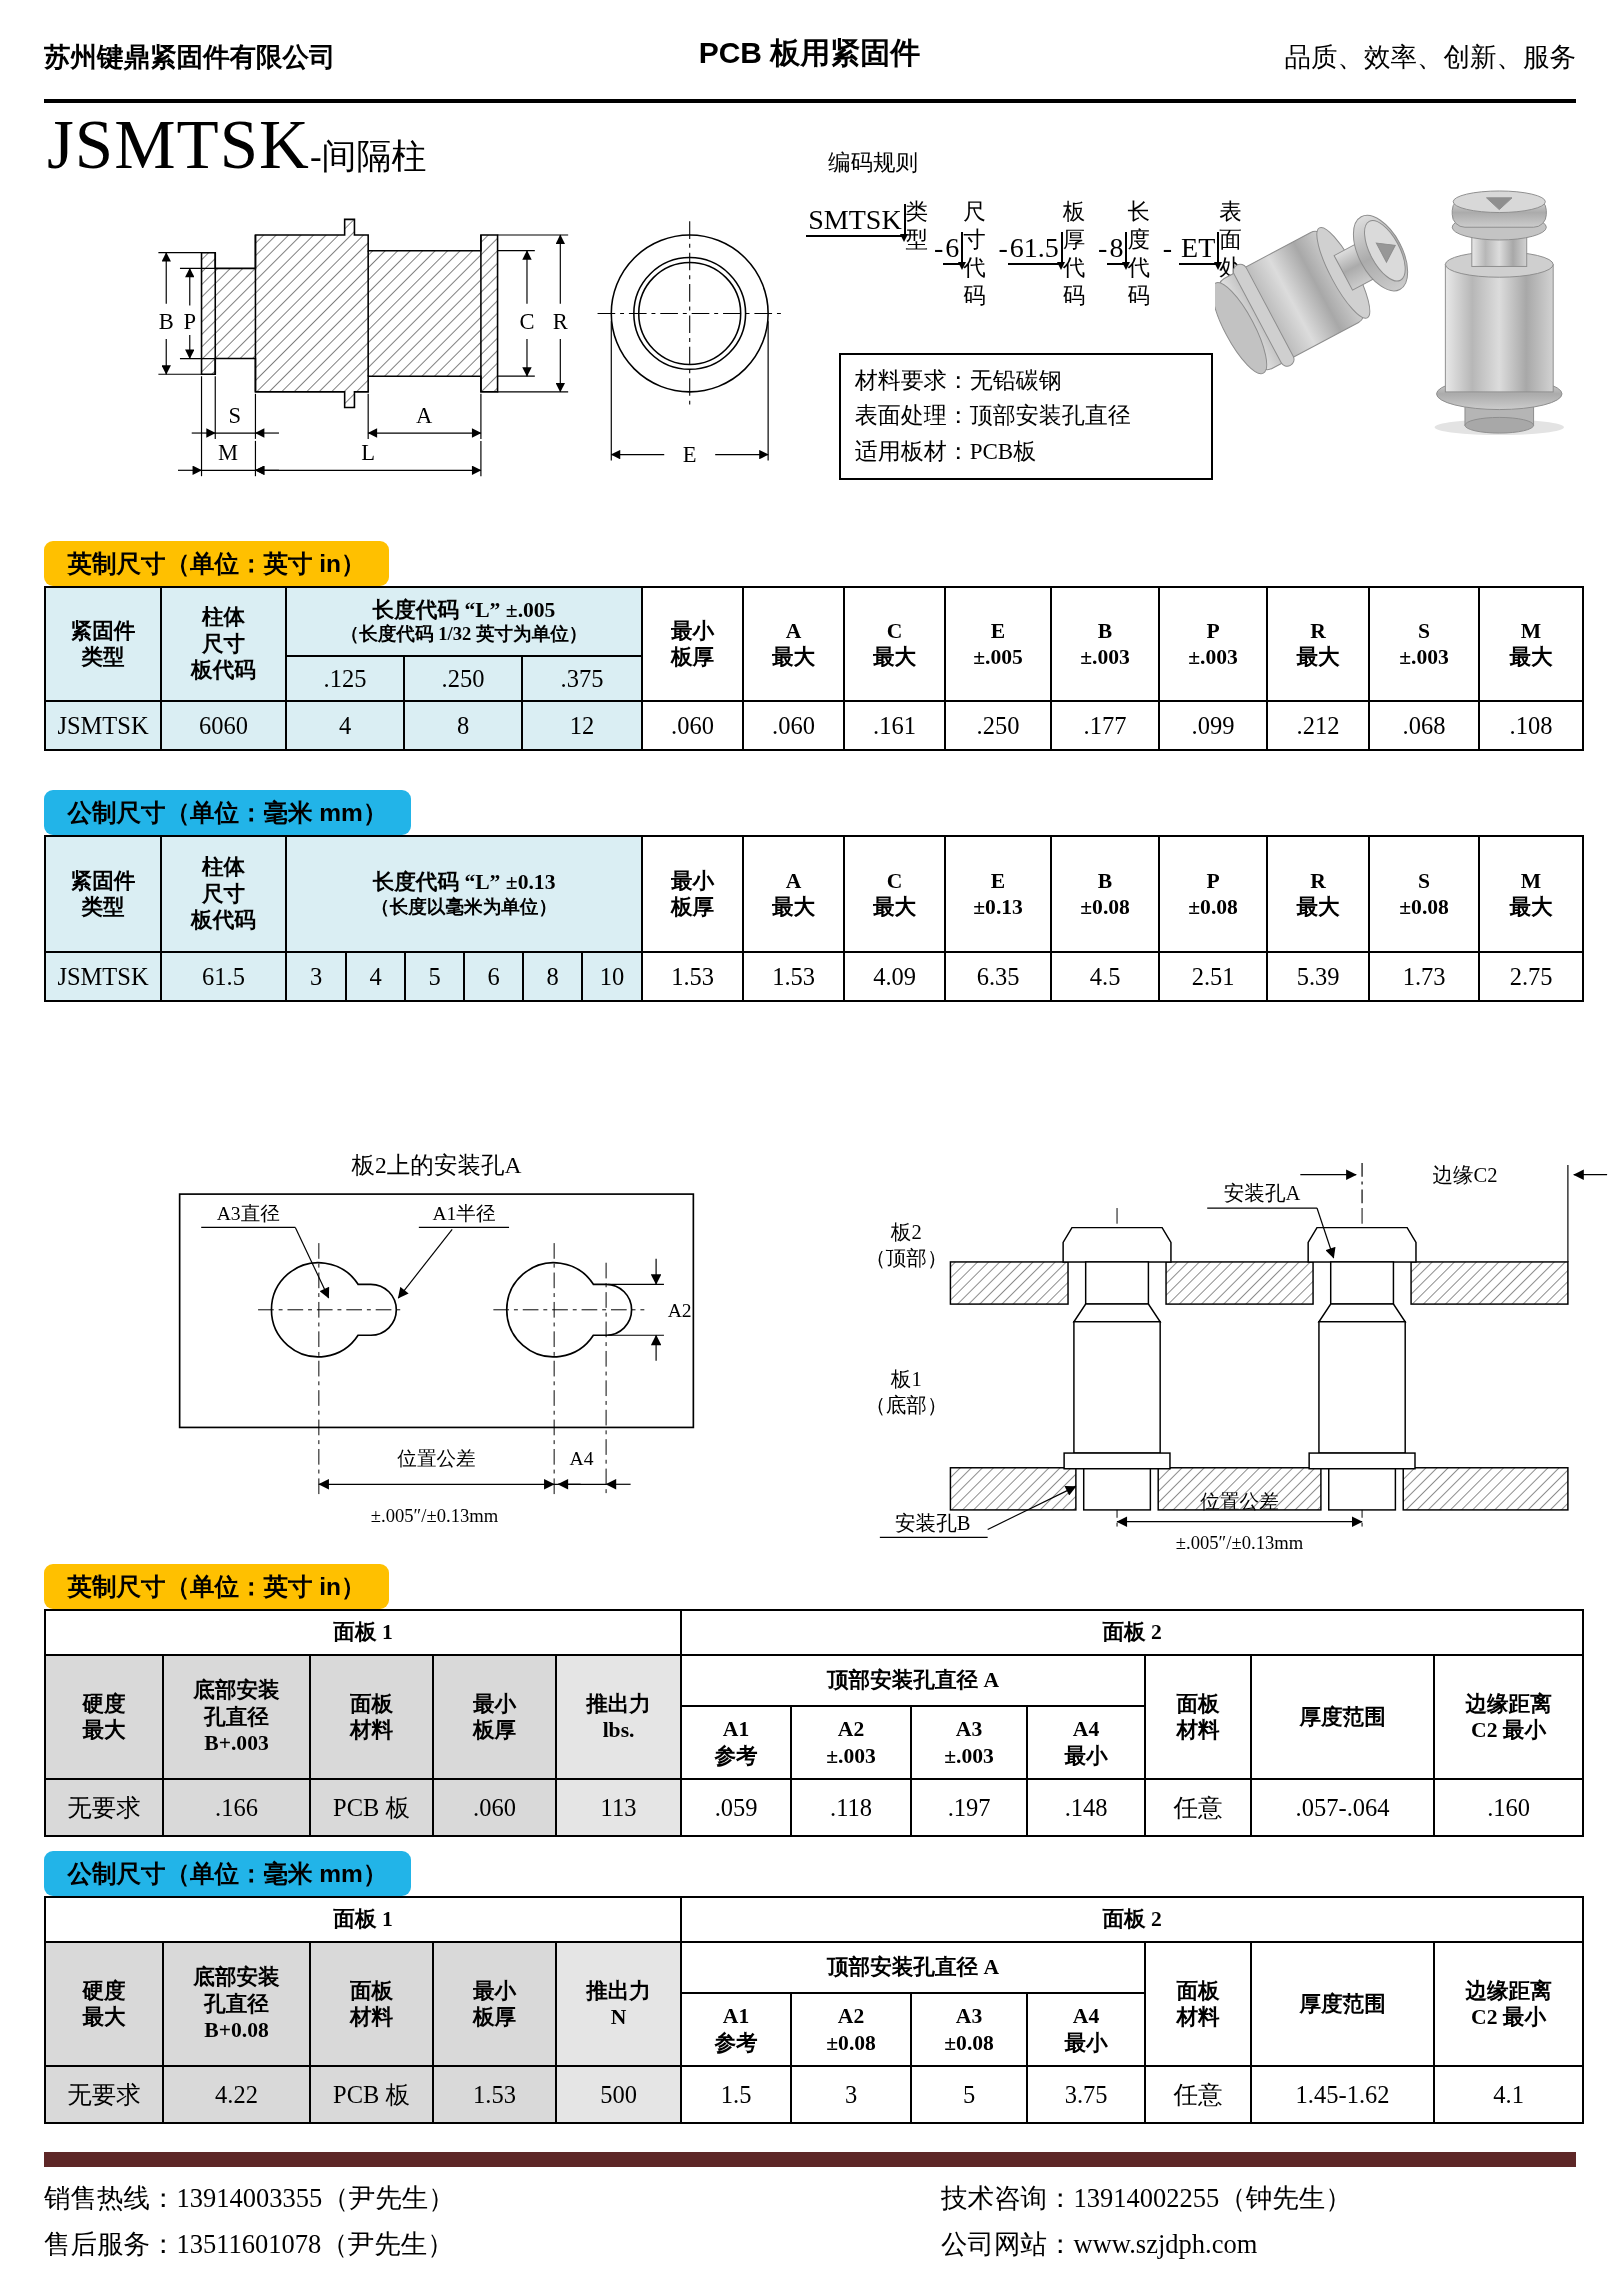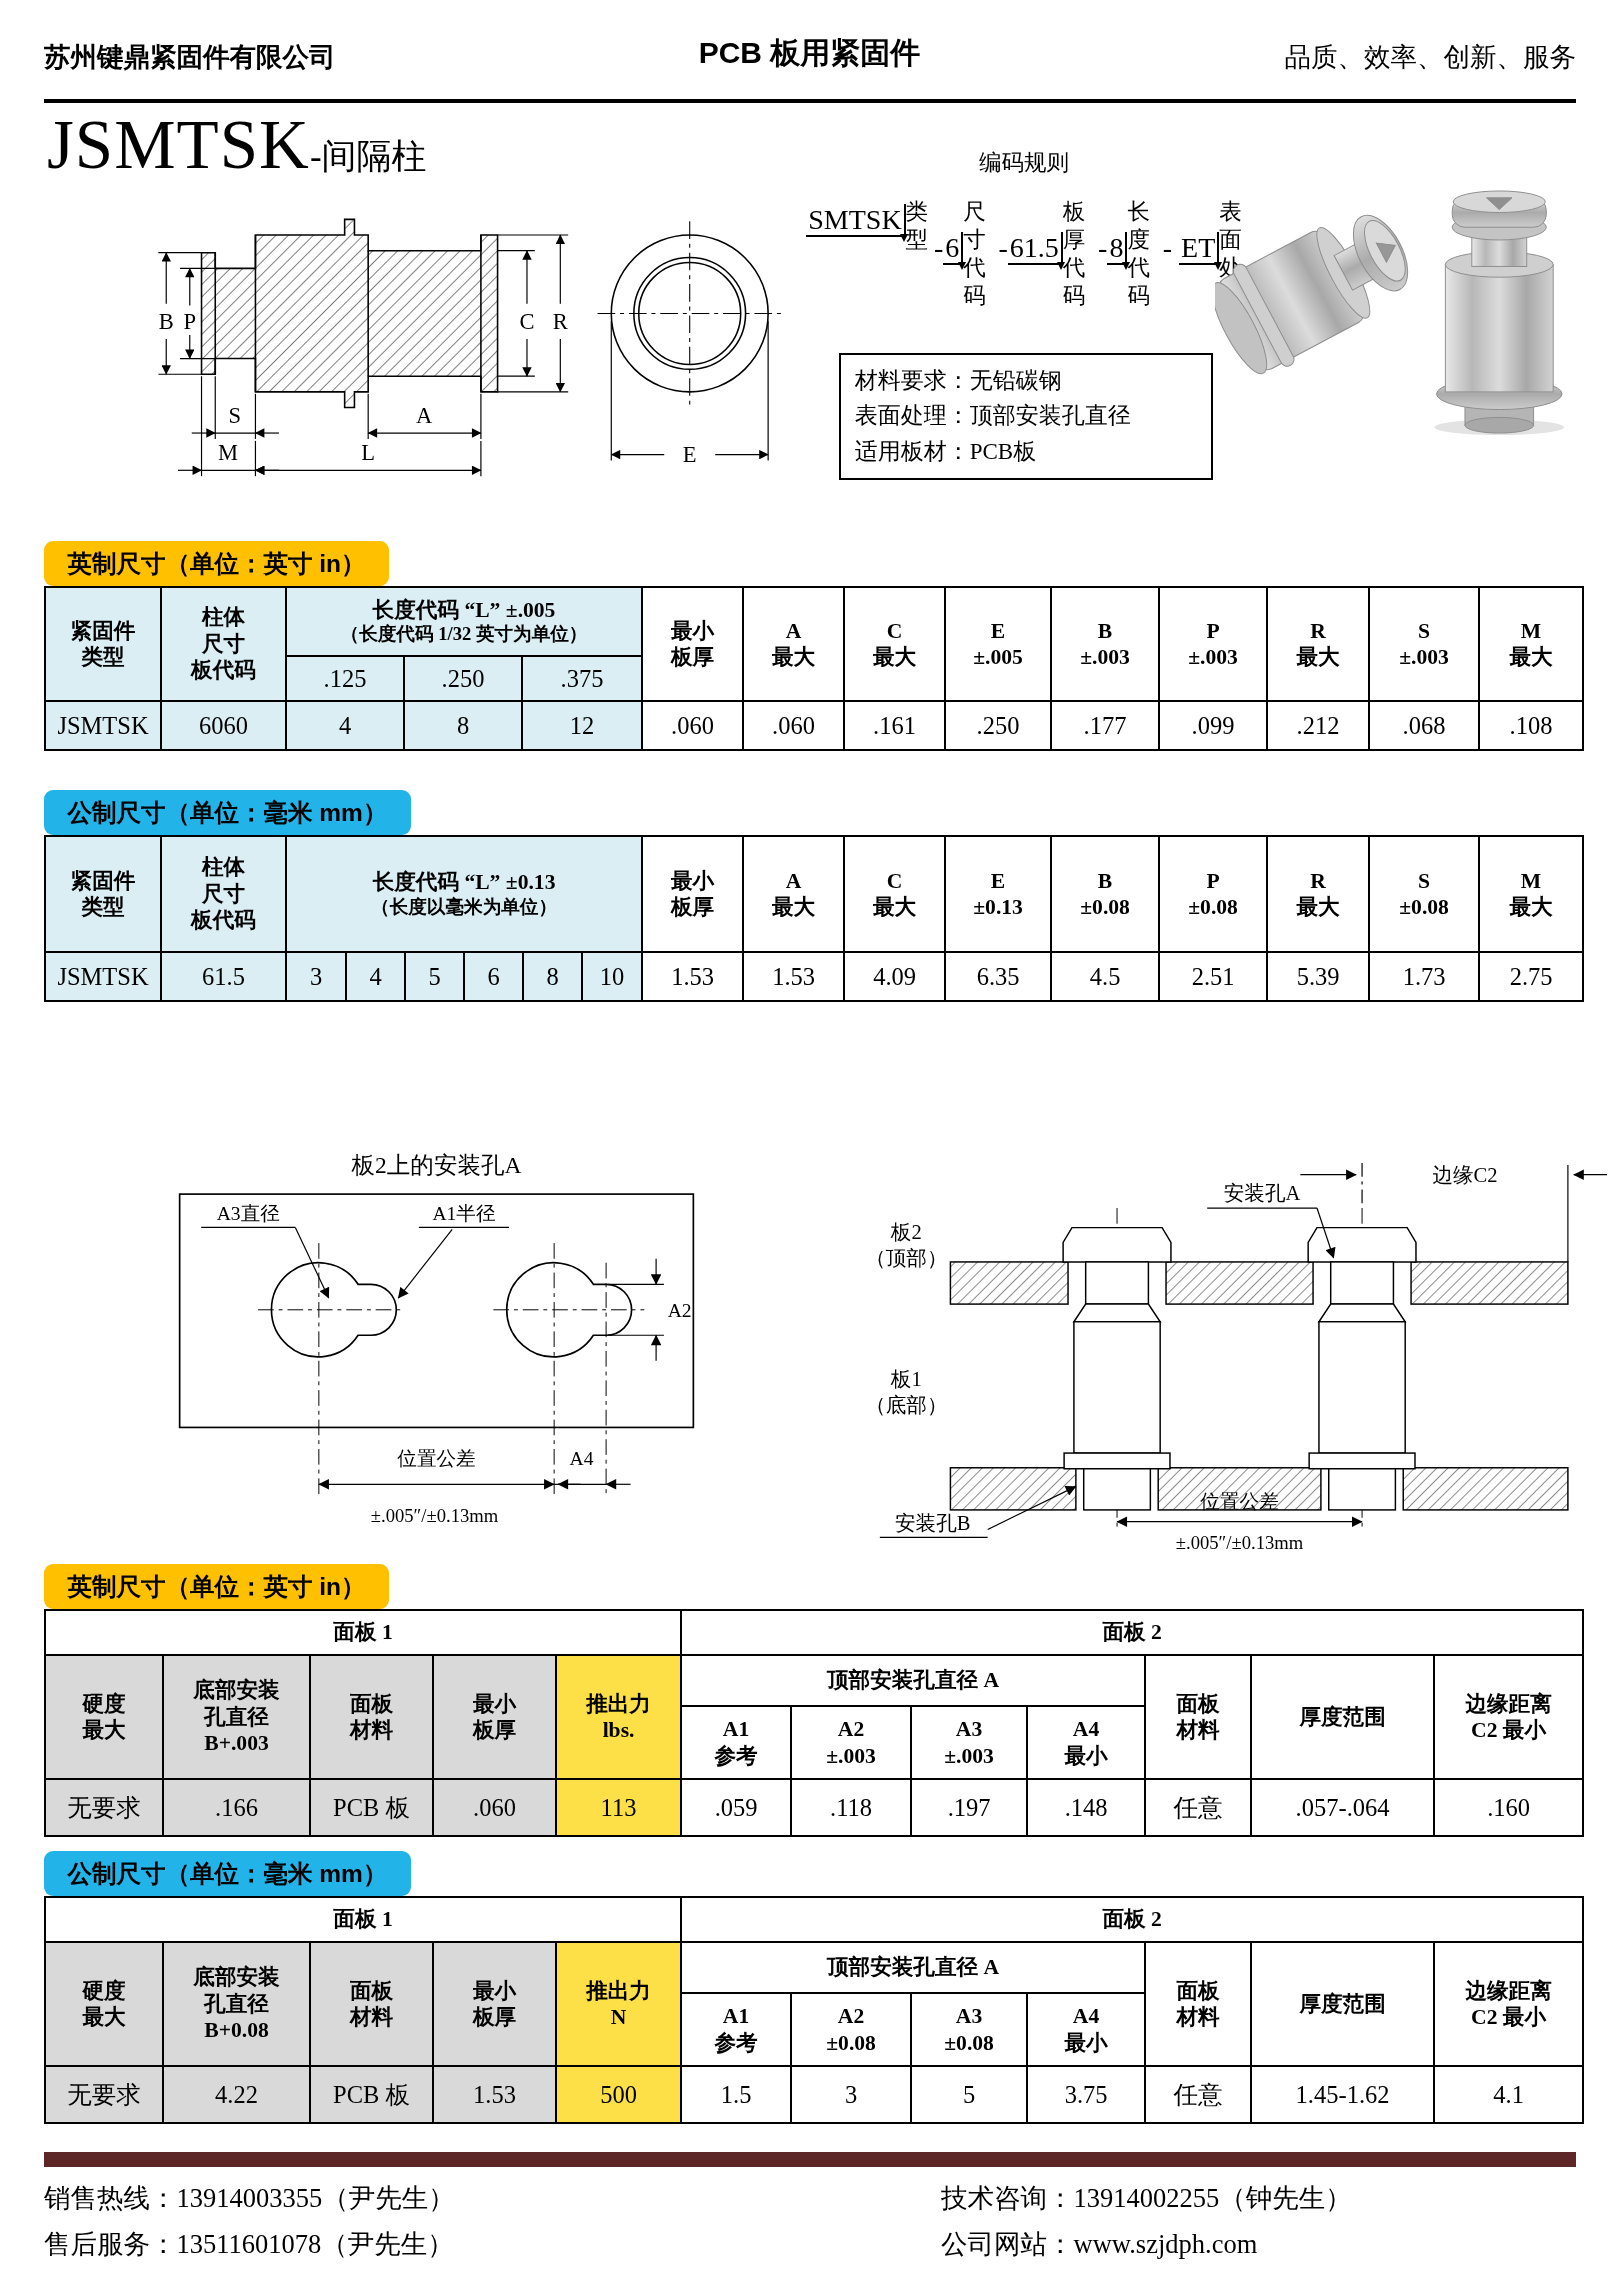--- a/index.html
+++ b/index.html
@@ -10,21 +10,21 @@
   
   .hdr-company { left:44px; top:39px; font-size:26.5px; font-weight:bold; }
   .hdr-title   { left:545px; top:33px; width:529px; text-align:center; font-size:30px; font-weight:bold; }
   .hdr-slogan  { right:44px; top:39px; font-size:26.5px; font-weight:normal; }
   .hdr-rule    { left:44px; top:99px; width:1532px; height:3.9px; background:#000; }
   
   .ptitle { left:47px; top:106px; display:flex; align-items:baseline; }
   .series { font-size:69px; font-family:"Liberation Serif",serif; letter-spacing:1px; }
   .suffix { font-size:35px; }
   
-  .coding { left:828px; top:147px; width:392px; text-align:center; }
+  .coding { left:828px; top:147px; width:392px; }
   .coding-title { font-size:22.5px; margin-bottom:7.8px; }
   .code-row { display:flex; justify-content:center; align-items:flex-start; }
   .code-col { display:flex; align-items:center; margin:0 2.9px; }
   .code-line { font-size:28px; white-space:pre; }
   .code-u { border-bottom:2.5px solid #000; padding:0 2px; }
   .darrow { width:0; height:33px; border-left:2px solid #000; position:relative; margin-top:2px; }
   .darrow::after { content:""; position:absolute; bottom:-8.8px; left:-5.4px; border:4.9px solid transparent; border-top:8.8px solid #000; }
   .code-label { margin-top:11.8px; font-size:22.5px; line-height:1.25; white-space:pre-line; }
   
   .matbox { left:839px; top:353px; width:374px; border:2.5px solid #000; padding:7.8px 13.7px; }
@@ -34,21 +34,21 @@
   .badge.orange { background:#FFC000; }
   .badge.blue   { background:#22B4E8; }
   
   table.dims { border-collapse:collapse; table-layout:fixed; border:2.9px solid #000; background:#fff; }
   table.dims td { border:2px solid #000; text-align:center; vertical-align:middle; white-space:pre-line; overflow:hidden; }
   .hd { font-weight:bold; font-size:21.6px; line-height:1.22; }
   .hd .sub { display:block; font-size:18.6px; font-weight:bold; }
   .dt { font-size:24.5px; }
   .blue-c { background:#DAEEF3; }
   .gray-c { background:#D9D9D9; }
-  .yel-c  { background:#fde047; }
+  .yel-c  { background:#e5e5e5; }
   tr.thick td { border-top:2.9px solid #000; }
   td.gsep { border-left:3.9px solid #000; }
   .rh70 { height:69px; } .rh46 { height:45px; } .rh50 { height:49px; }
   .rh118 { height:116px; } .rh52 { height:51px; } .rh74 { height:73px; } .rh58 { height:57px; }
   
   .sec-title { left:44px; top:1031px; font-size:41px; font-weight:bold; letter-spacing:2px; }
   
   .foot-bar { left:44px; top:2152px; width:1532px; height:14.7px; background:#5E2727; }
   .foot-col { top:2176px; font-size:26.5px; line-height:1.72; }
   .foot-left { left:44px; }

